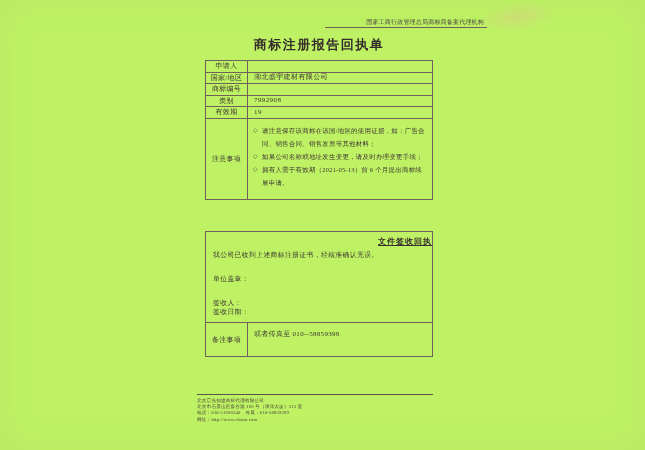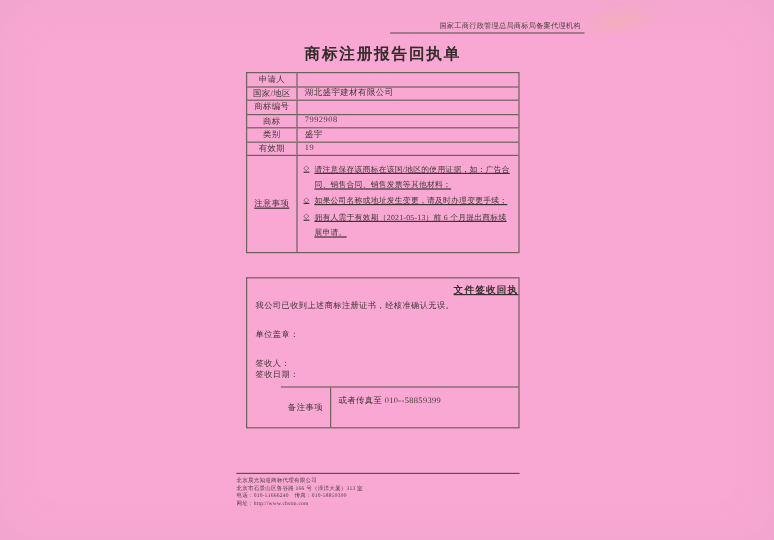--- a/index.html
+++ b/index.html
@@ -3,21 +3,21 @@
 <meta charset="utf-8">
 <style>
   * { margin:0; padding:0; box-sizing:border-box; }
   html,body { width:645px; height:450px; overflow:hidden; }
   body {
     font-family:"Liberation Serif","DejaVu Serif",serif;
     background:#f4f2f0;
   }
   .paper {
     position:relative; width:645px; height:450px;
-    background:#f9a8d4;
+    background:#bef264;
     box-shadow:inset 0 0 40px rgba(120,110,100,0.08);
     color:#443a37;
     padding-left:36px;
   }
   .smudge {
     position:absolute; left:478px; top:2px; width:78px; height:30px;
     background:radial-gradient(ellipse at center, rgba(235,188,148,0.35), rgba(235,188,148,0) 70%);
     transform:rotate(-8deg);
   }
   
@@ -40,41 +40,41 @@
   }
   .row { display:flex; border-bottom:1px solid #6e615b; }
   .row:last-child { border-bottom:none; }
   .data-row { height:11.5px; }
   .cell.label {
     width:42px; border-right:1px solid #6e615b;
     display:flex; align-items:center; justify-content:center;
     letter-spacing:0.3px; flex:none;
   }
   .cell.value { flex:1; display:flex; align-items:center; padding-left:6px; letter-spacing:0.4px;margin-top:16px; }
-  .notes-row { height:80px;text-decoration:underline; }
+  .notes-row { height:80px; }
   .notes-value { flex:1; padding:5px 5px 4px 5px; font-size:6.5px; }
   .note { display:flex; line-height:13.2px; letter-spacing:0.2px; }
   .note .bullet { flex:none; width:9px; font-size:6px; }
   .note .txt { flex:1; }
   
   .receipt-table {
     position:absolute; left:205px; top:231px; width:228px;
     border:1px solid #6e615b; font-size:6.8px; color:#3f3633;
   }
   .receipt-inner { position:relative; height:90px; }
   .receipt-title {
     position:absolute; top:4px; left:0; width:100%; text-align:right;
     font-size:8px; font-weight:bold; letter-spacing:1px;
     text-decoration:underline; color:#38302d;
   }
   .receipt-statement { position:absolute; top:18px; left:7px; letter-spacing:0.4px; }
   .seal-label  { position:absolute; top:42px; left:7px; letter-spacing:0.4px; }
   .signer-label{ position:absolute; top:66px; left:7px; letter-spacing:0.4px; }
   .sign-date-label{ position:absolute; top:75px; left:7px; letter-spacing:0.4px; }
-  .remarks-row { display:flex; border-top:1px solid #6e615b; height:34px; font-size:7px;margin-left:28px; }
+  .remarks-row { display:flex; border-top:1px solid #6e615b; height:34px; font-size:7px; }
   .remarks-label {
     width:42px; border-right:1px solid #6e615b; flex:none;
     display:flex; align-items:center; justify-content:center; letter-spacing:0.3px;
   }
   .remarks-content { flex:1; padding:4px 4px 0 6px; line-height:14.5px; letter-spacing:0.3px; }
   
   .doc-footer {
     position:absolute; left:197px; top:394px; width:236px;
     border-top:1px solid #5d514b; padding-top:2.5px;
     font-size:4.6px; line-height:6.4px; color:#4a403d; letter-spacing:0.2px;
@@ -95,24 +95,20 @@
     <div class="row data-row">
       <div class="cell label">申请人</div>
       <div class="cell value">湖北盛宇建材有限公司</div>
     </div>
     <div class="row data-row">
       <div class="cell label">国家/地区</div>
     </div>
     <div class="row data-row">
       <div class="cell label">商标编号</div>
       <div class="cell value">7992908</div>
-    </div>
-    <div class="row data-row">
-      <div class="cell label">商标</div>
-      <div class="cell value">盛宇</div>
     </div>
     <div class="row data-row">
       <div class="cell label">类别</div>
       <div class="cell value">19</div>
     </div>
     <div class="row data-row">
       <div class="cell label">有效期</div>
     </div>
     <div class="row notes-row">
       <div class="cell label">注意事项</div>

